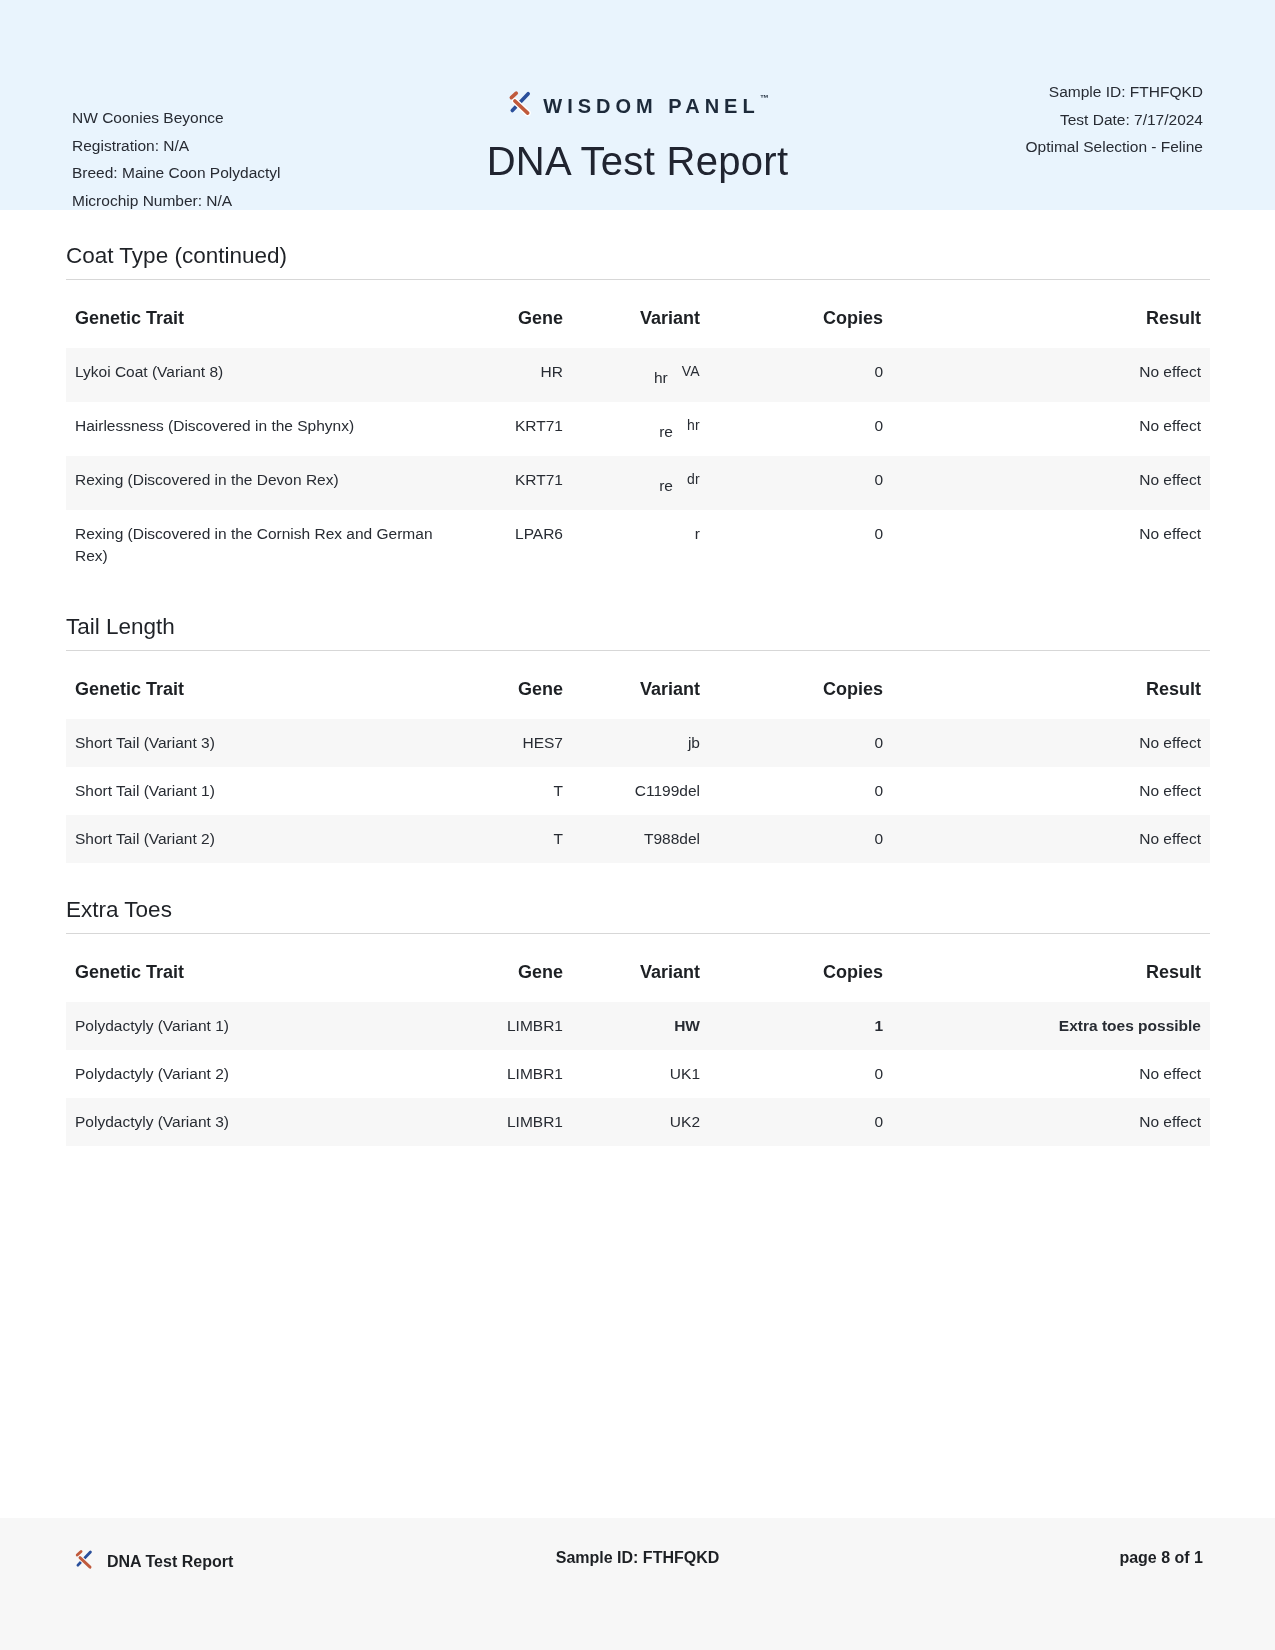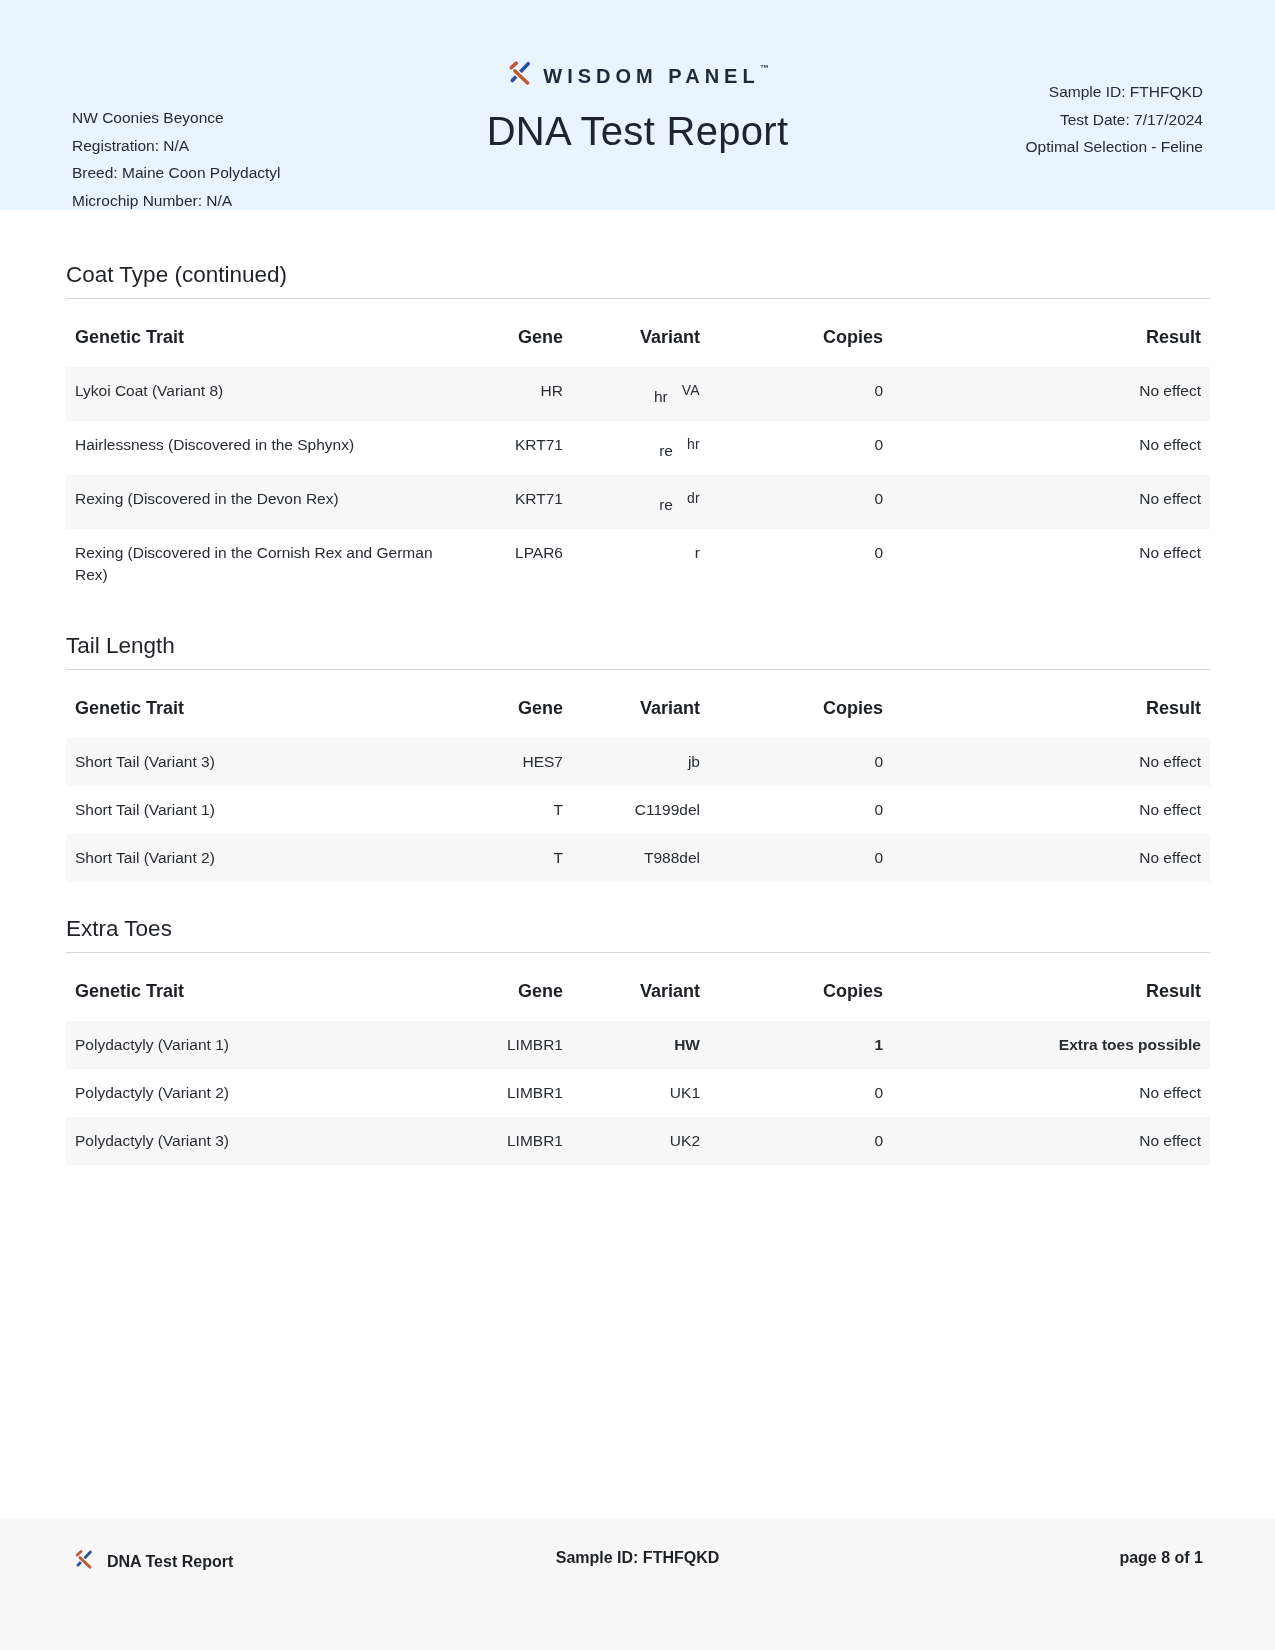--- a/index.html
+++ b/index.html
@@ -10,36 +10,36 @@
     overflow:hidden; margin:0 auto;
   }
 
   
   .report-header {
     height:210px; background:#e9f4fd;
     display:grid; grid-template-columns:360px 1fr 360px;
     padding:0 72px;
   }
   .pet-info { padding-top:104px; font-size:15.5px; line-height:27.5px; color:#272b33; }
-  .brand-col { text-align:center; padding-top:60px; }
+  .brand-col { text-align:center; padding-top:90px; }
   .brand-row { display:flex; align-items:center; justify-content:center; gap:9px; }
   .brand-text {
     font-size:20px; font-weight:bold; letter-spacing:5px;
     color:#1d2a3a; white-space:nowrap;
   }
   .brand-tm { font-size:9px; vertical-align:top; position:relative; top:-2px; letter-spacing:0; }
   .report-title {
     margin-top:17px; font-size:40px; font-weight:400; color:#202430; letter-spacing:0.3px;
   }
   .sample-info { padding-top:78px; text-align:right; font-size:15.5px; line-height:27.5px; color:#272b33; }
 
   
   main { padding:0 65px 0 66px; }
   .section-heading {
-    margin-top:50px; font-size:22.5px; font-weight:400; color:#1f2227; line-height:30px;
+    margin-top:31px; font-size:22.5px; font-weight:400; color:#1f2227; line-height:30px;
   }
   .section-heading.after-table { margin-top:32px; }
   .heading-rule { border:none; border-top:1px solid #d7d7d7; margin-top:8px; }
 
   .t-head {
     display:flex; padding:28px 9px 19px 9px; font-size:18px; font-weight:bold; color:#1d2024;
   }
   .t-row { display:flex; padding:13px 9px; font-size:15.5px; line-height:22px; }
   .t-body .t-row:nth-child(odd) { background:#f7f7f7; }
   .cell { }

